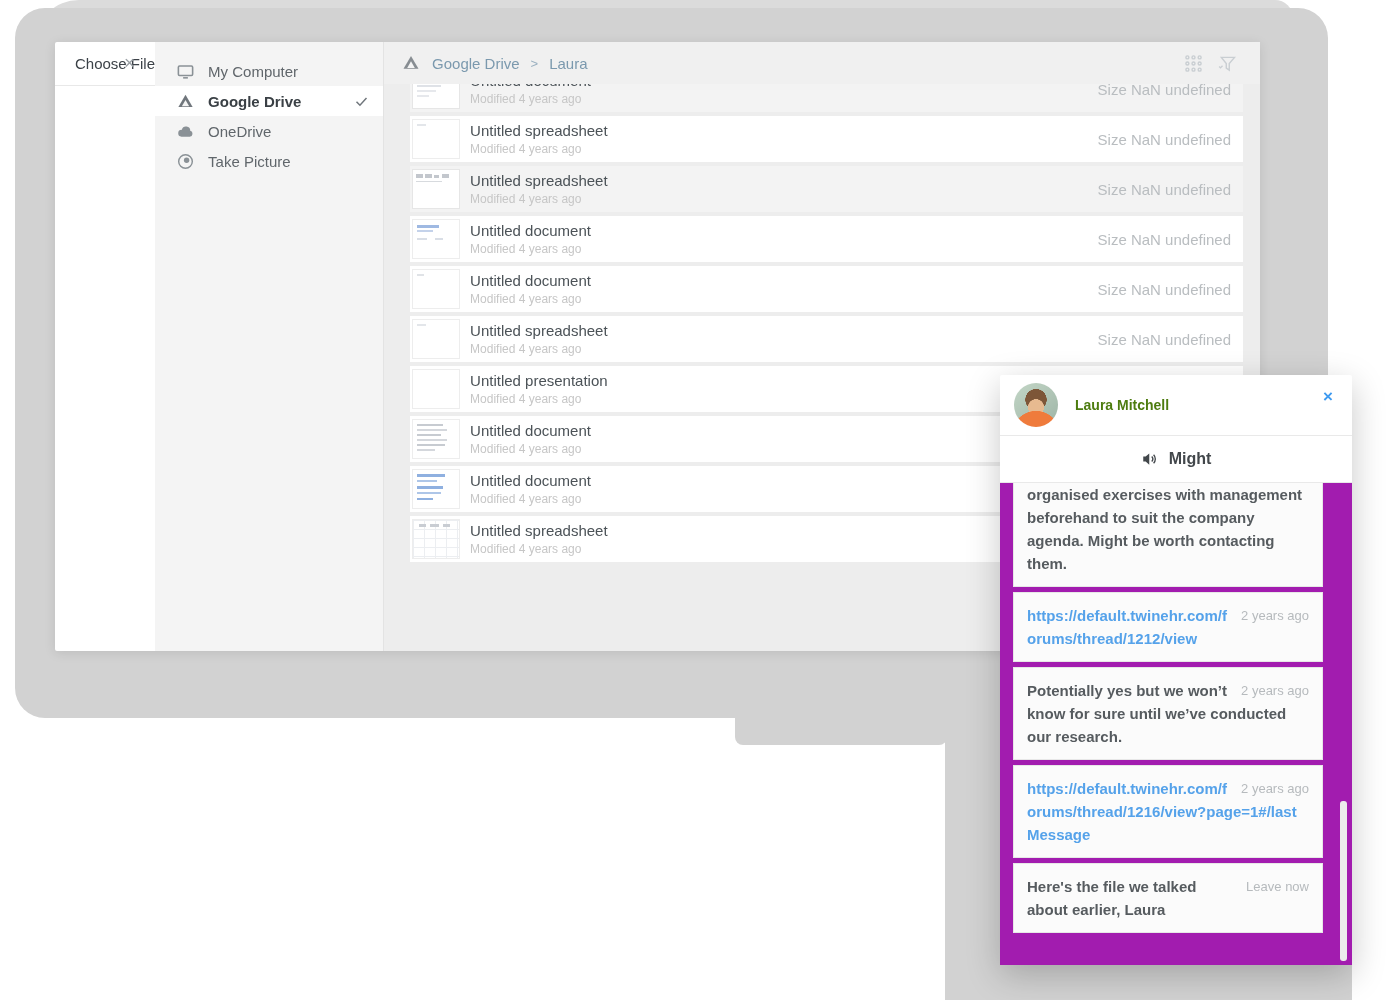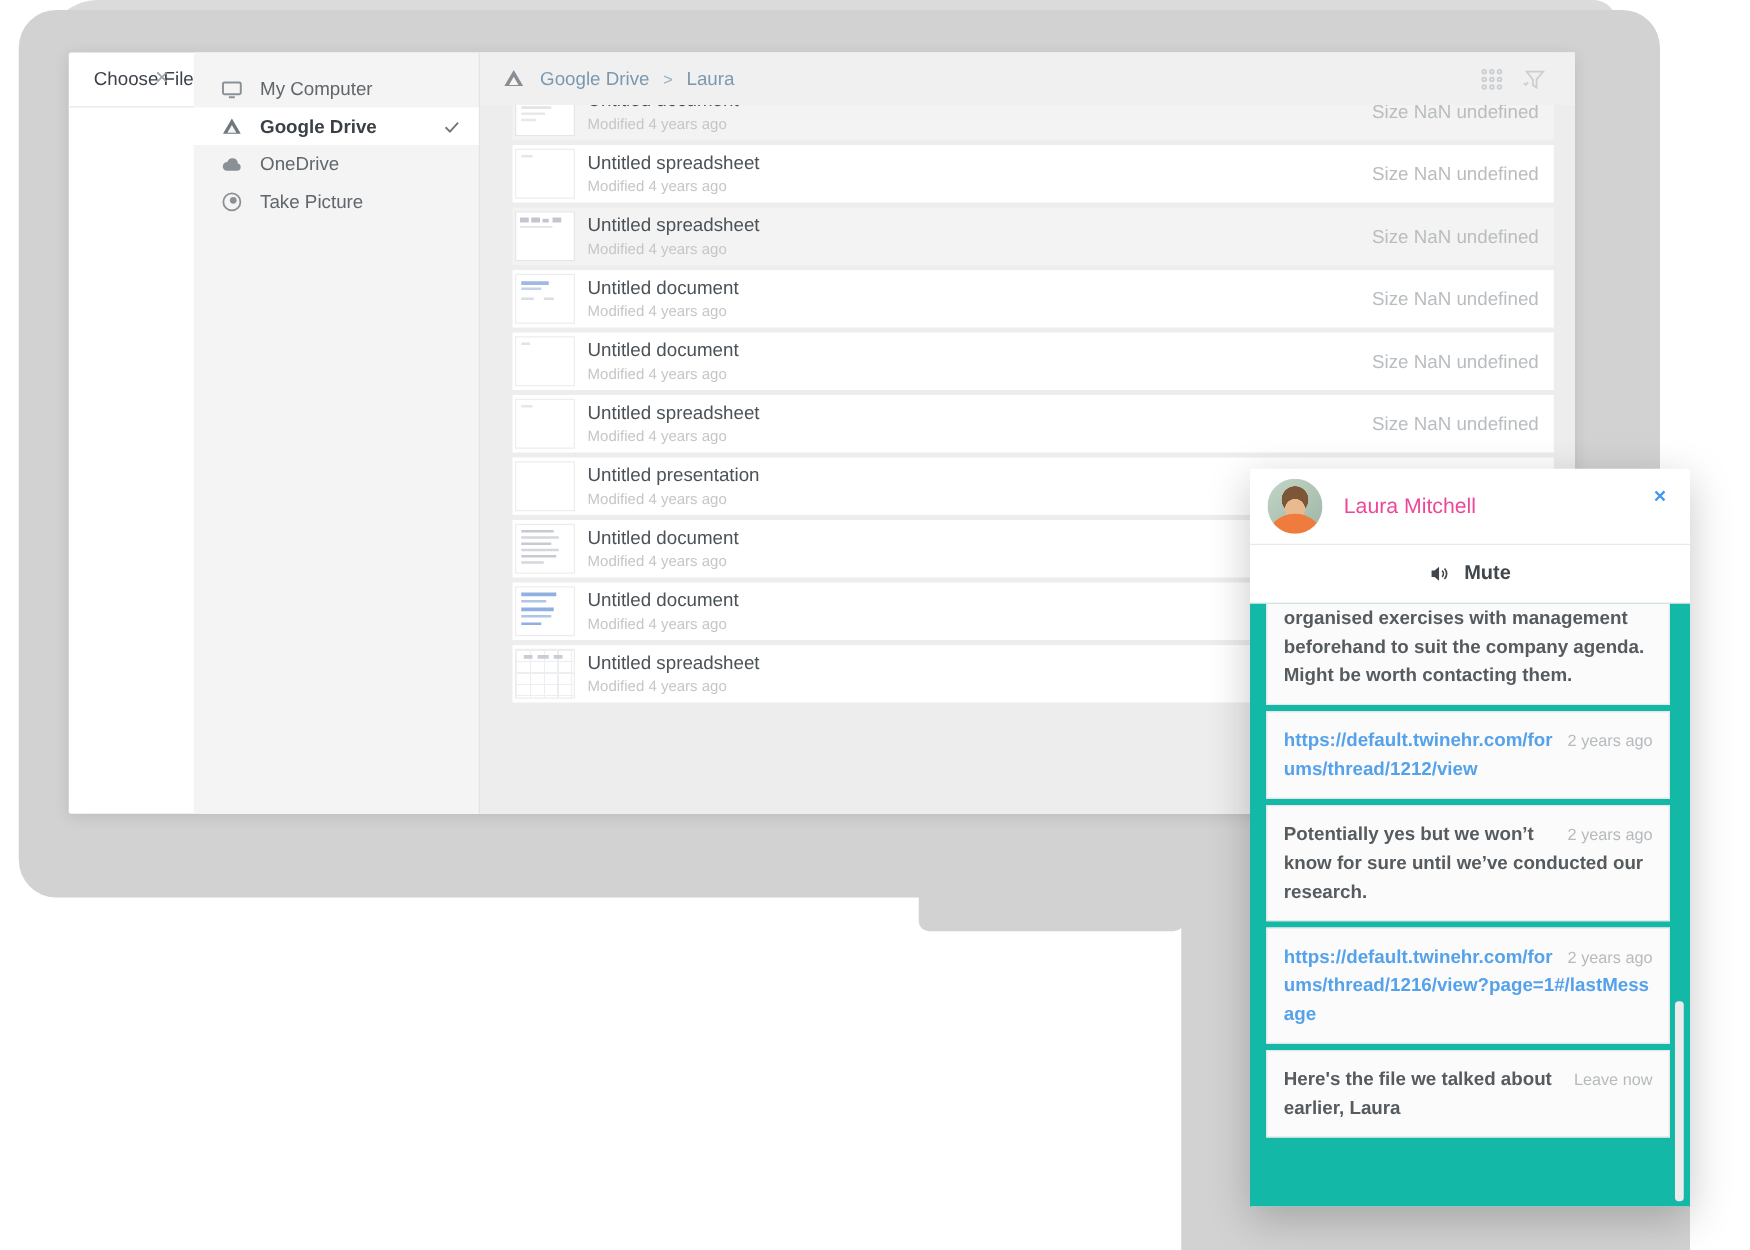--- a/index.html
+++ b/index.html
@@ -92,27 +92,27 @@
     background:
       radial-gradient(circle at 50% 112%, #ef7b3c 0 40%, rgba(0,0,0,0) 41%),
       radial-gradient(circle at 50% 52%, #e7b astounding) ;
   }
   
   .avatar{background:
       radial-gradient(circle at 50% 118%, #ef7b3c 0 42%, rgba(0,0,0,0) 43%),
       radial-gradient(circle at 50% 55%, #e7ba90 0 24%, rgba(0,0,0,0) 25%),
       radial-gradient(circle at 50% 38%, #7d5638 0 30%, rgba(0,0,0,0) 31%),
       linear-gradient(140deg,#c3d6c6,#9db4a6);}
-  .chat-name{font-size:17px;font-weight:normal;color:#ec4899;}
+  .chat-name{font-size:14px;font-weight:bold;color:#4d7c0f;}
   .chat-close{position:absolute;right:15px;top:10px;color:#3d9af0;font-weight:bold;font-size:17px;cursor:pointer;padding:2px 4px;}
   .chat-actions{height:46px;flex:none;display:flex;border-top:1px solid #e9e9e9;border-bottom:1px solid #e9e9e9;}
   .chat-action{flex:1;display:flex;align-items:center;justify-content:center;gap:10px;font-size:16px;font-weight:bold;color:#42474b;cursor:pointer;}
   .chat-action + .chat-action{border-left:1px solid #e9e9e9;}
   .chat-action svg{width:18px;height:18px;color:#42474b;}
-  .chat-messages{flex:1;min-height:0;overflow:hidden;padding:0 16px 0 13px;position:relative;background:#14b8a6;}
+  .chat-messages{flex:1;min-height:0;overflow:hidden;padding:0 29px 0 13px;position:relative;background:#a21caf;}
   .msg{border:1px solid #e7e7e7;background:#fbfbfb;margin-top:5px;padding:11px 13px;font-size:15px;line-height:23px;color:#565b5f;font-weight:bold;}
   .msg:first-child{margin-top:-12px;}
   .msg .time{float:right;font-size:13px;font-weight:normal;color:#b6babd;margin-left:10px;line-height:23px;}
   .msg.link .body{color:#55a2ea;word-break:break-all;cursor:pointer;}
   .chat-scrollthumb{position:absolute;right:5px;bottom:4px;width:7px;height:160px;background:#ececec;border-radius:3px;cursor:pointer;}
   .chat-footer{height:70px;flex:none;border-top:1px solid #e2e2e2;display:flex;align-items:center;padding:0 12px;background:#fff;}
   .composer{width:204px;height:50px;border:2px solid #45a566;border-radius:4px;resize:none;outline:none;background:#fefefe;
     font-family:"Liberation Sans","DejaVu Sans",sans-serif;font-size:14px;padding:6px;box-sizing:border-box;
     background-image:linear-gradient(135deg,transparent 0 50%,#b9bdc0 50% 55%,transparent 55% 70%,#b9bdc0 70% 75%,transparent 75%);
     background-size:10px 10px;background-repeat:no-repeat;background-position:right 1px bottom 1px;}
@@ -337,21 +337,21 @@
   <div class="chat-header">
     <span class="avatar"></span>
     <span class="chat-name">Laura Mitchell</span>
     <span class="chat-close">×</span>
   </div>
   <div class="chat-actions">
     <div class="chat-action">
       <svg>
           <use href="#i-speaker"></use>
         </svg>
-      <span>Mute</span>
+      <span>Might</span>
     </div>
   </div>
   <div class="chat-messages">
     <div class="msg">
       <span class="time"></span>
       <span class="body">organised exercises with management beforehand to suit the company agenda. Might be worth contacting them.</span>
     </div>
     <div class="msg link">
       <span class="time">2 years ago</span>
       <span class="body">https://default.twinehr.com/forums/thread/1212/view</span>

